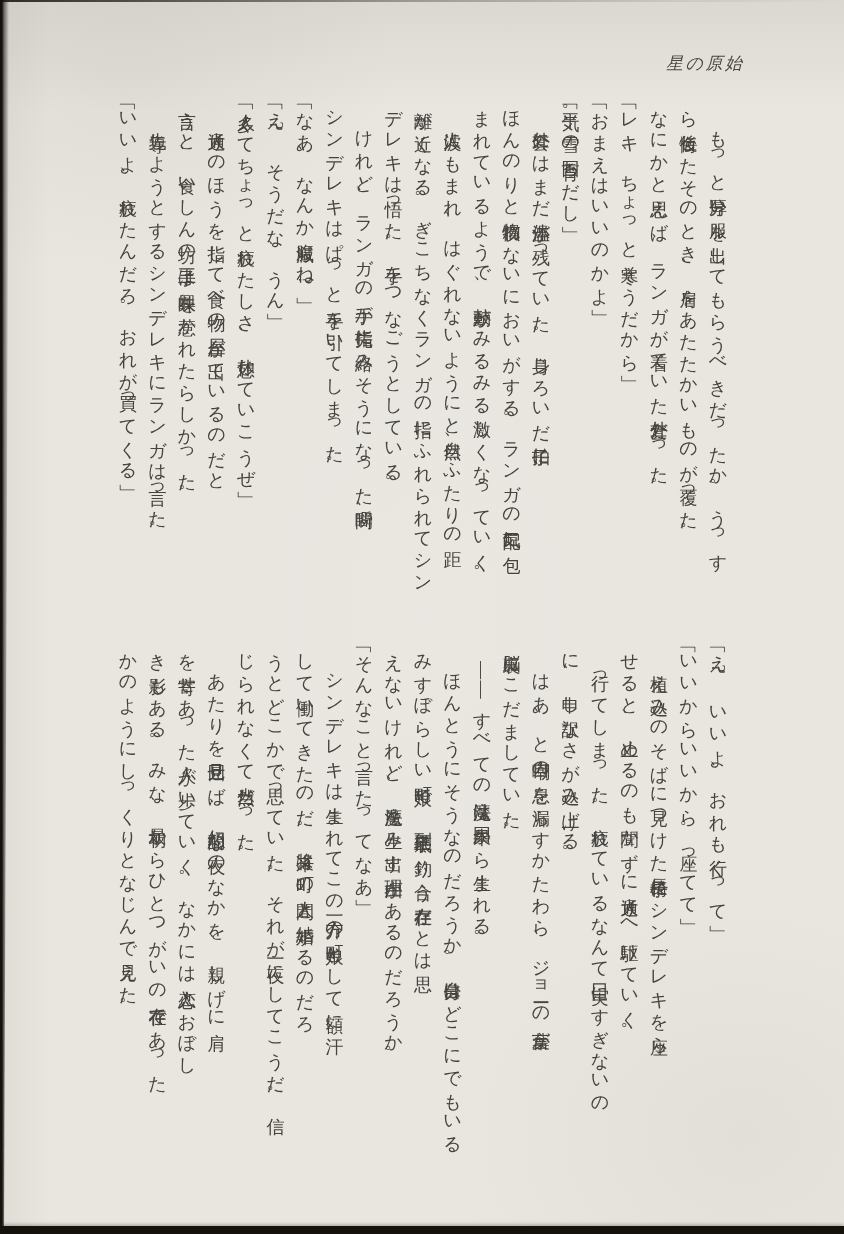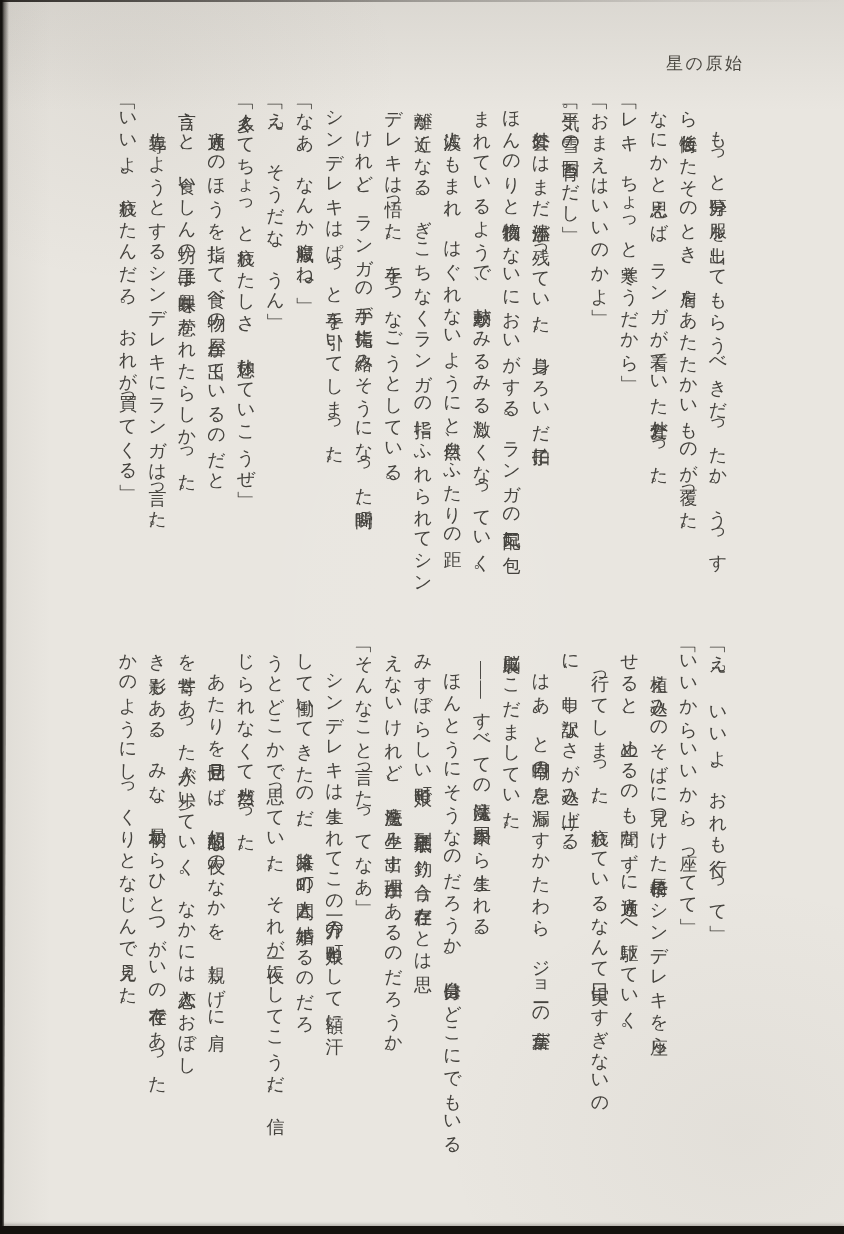--- a/index.html
+++ b/index.html
@@ -33,20 +33,21 @@
     background: #15120e;
     box-shadow: 0 -2px 3px rgba(40,35,28,.25);
   }
 
   .running-head {
     position: absolute;
     left: 666px; top: 52px;
     font-size: 17px;
     letter-spacing: 2.5px;
     color: #4a4741;
+    font-style: italic;
   }
 
   .vblock {
     position: absolute;
     right: 112px;
     writing-mode: vertical-rl;
     text-orientation: mixed;
     font-size: 18px;
     letter-spacing: 1.5px;
     line-height: 29.5px;

